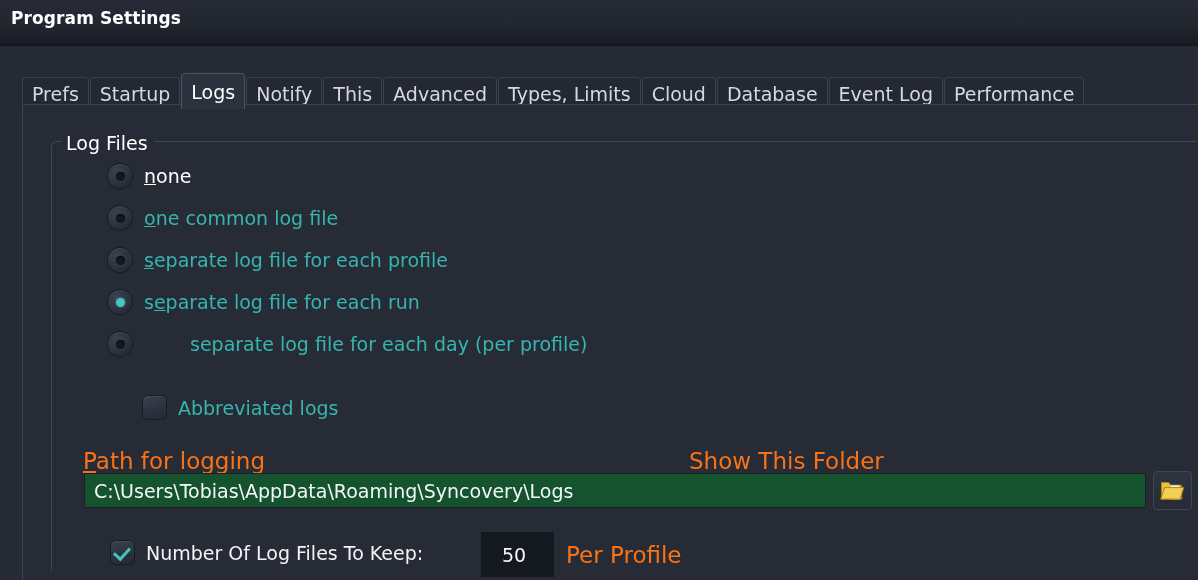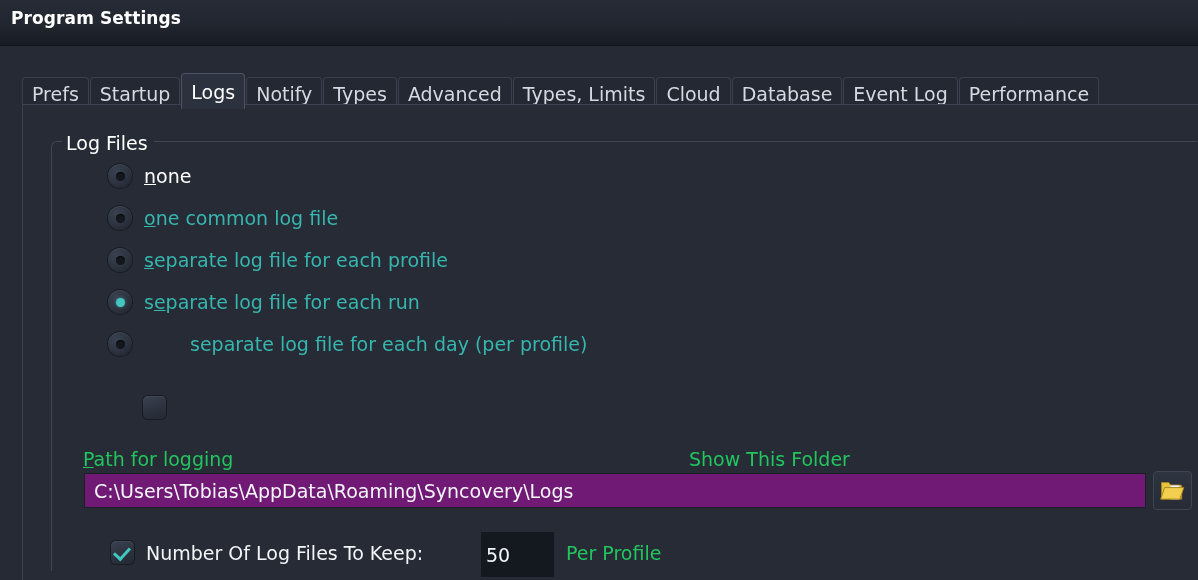--- a/index.html
+++ b/index.html
@@ -159,50 +159,50 @@
   .cb-label {
     margin-left: 12px;
     font-size: 19px;
     color: #36b6ae;
   }
   .cb-label.white { color: #f2f4f7; }
 
   
   .static-label {
     position: absolute;
-    font-size: 19px;
-    color: #22c55e;
+    font-size: 23px;
+    color: #f97316;
     white-space: nowrap;
     text-align: right;
   }
   .static-label .acc { text-decoration: underline; }
 
   
   .textinput {
     position: absolute;
-    background: #701a75;
+    background: #14532d;
     border: 1px solid #1b1f28;
     box-sizing: border-box;
     display: flex; align-items: center;
     font-size: 19px;
     color: #f4f6f9;
     padding-left: 9px;
     overflow: hidden;
     white-space: nowrap;
     cursor: text;
   }
   .numinput {
     position: absolute;
     background: #14181f;
     border: 1px solid #14181f;
     box-sizing: border-box;
     display: flex; align-items: center;
     font-size: 19px;
     color: #f4f6f9;
-    padding-left: 4px;
+    padding-left: 20px;
     white-space: nowrap;
     cursor: text;
   }
 
   
   .folderbtn {
     position: absolute;
     width: 39px; height: 39px;
     background: linear-gradient(180deg, #2e3440 0%, #262b36 100%);
     border: 1px solid #3e4554;
@@ -229,21 +229,21 @@
       <div class="tab">
           <span>Startup</span>
         </div>
       <div class="tab selected">
           <span>Logs</span>
         </div>
       <div class="tab">
           <span>Notify</span>
         </div>
       <div class="tab">
-          <span>Types</span>
+          <span>This</span>
         </div>
       <div class="tab">
           <span>Advanced</span>
         </div>
       <div class="tab">
           <span>Types, Limits</span>
         </div>
       <div class="tab">
           <span>Cloud</span>
         </div>
@@ -295,20 +295,21 @@
 
       <div class="radio-row" style="left:57px; top:200px;gap:46px;">
         <div class="radio">
             <div class="dot"></div>
           </div>
         <div class="radio-label">separate log file for each day (per profile)</div>
       </div>
 
       <div class="cb-row" style="left:92px; top:264px;">
         <div class="checkbox"></div>
+        <div class="cb-label">Abbreviated logs</div>
       </div>
 
       <div class="static-label" style="left:32px; top:316px;"><span class="acc">P</span>ath for logging</div>
       <div class="static-label" style="left:638px; top:316px;">Show This Folder</div>
 
       <div class="textinput" style="left:33px; top:341px; width:1062px; height:35px;">C:\Users\Tobias\AppData\Roaming\Syncovery\Logs</div>
 
       <div class="folderbtn" style="left:1102px; top:339px;">
         <svg width="25" height="22" viewBox="0 0 25 22">
           <path d="M1.5 2.5 h7.2 l2 2.6 h9.6 a1.4 1.4 0 0 1 1.4 1.4 v12.6 h-20.2 z" fill="#e8c23c" stroke="#a8861f" stroke-width="1"></path>

